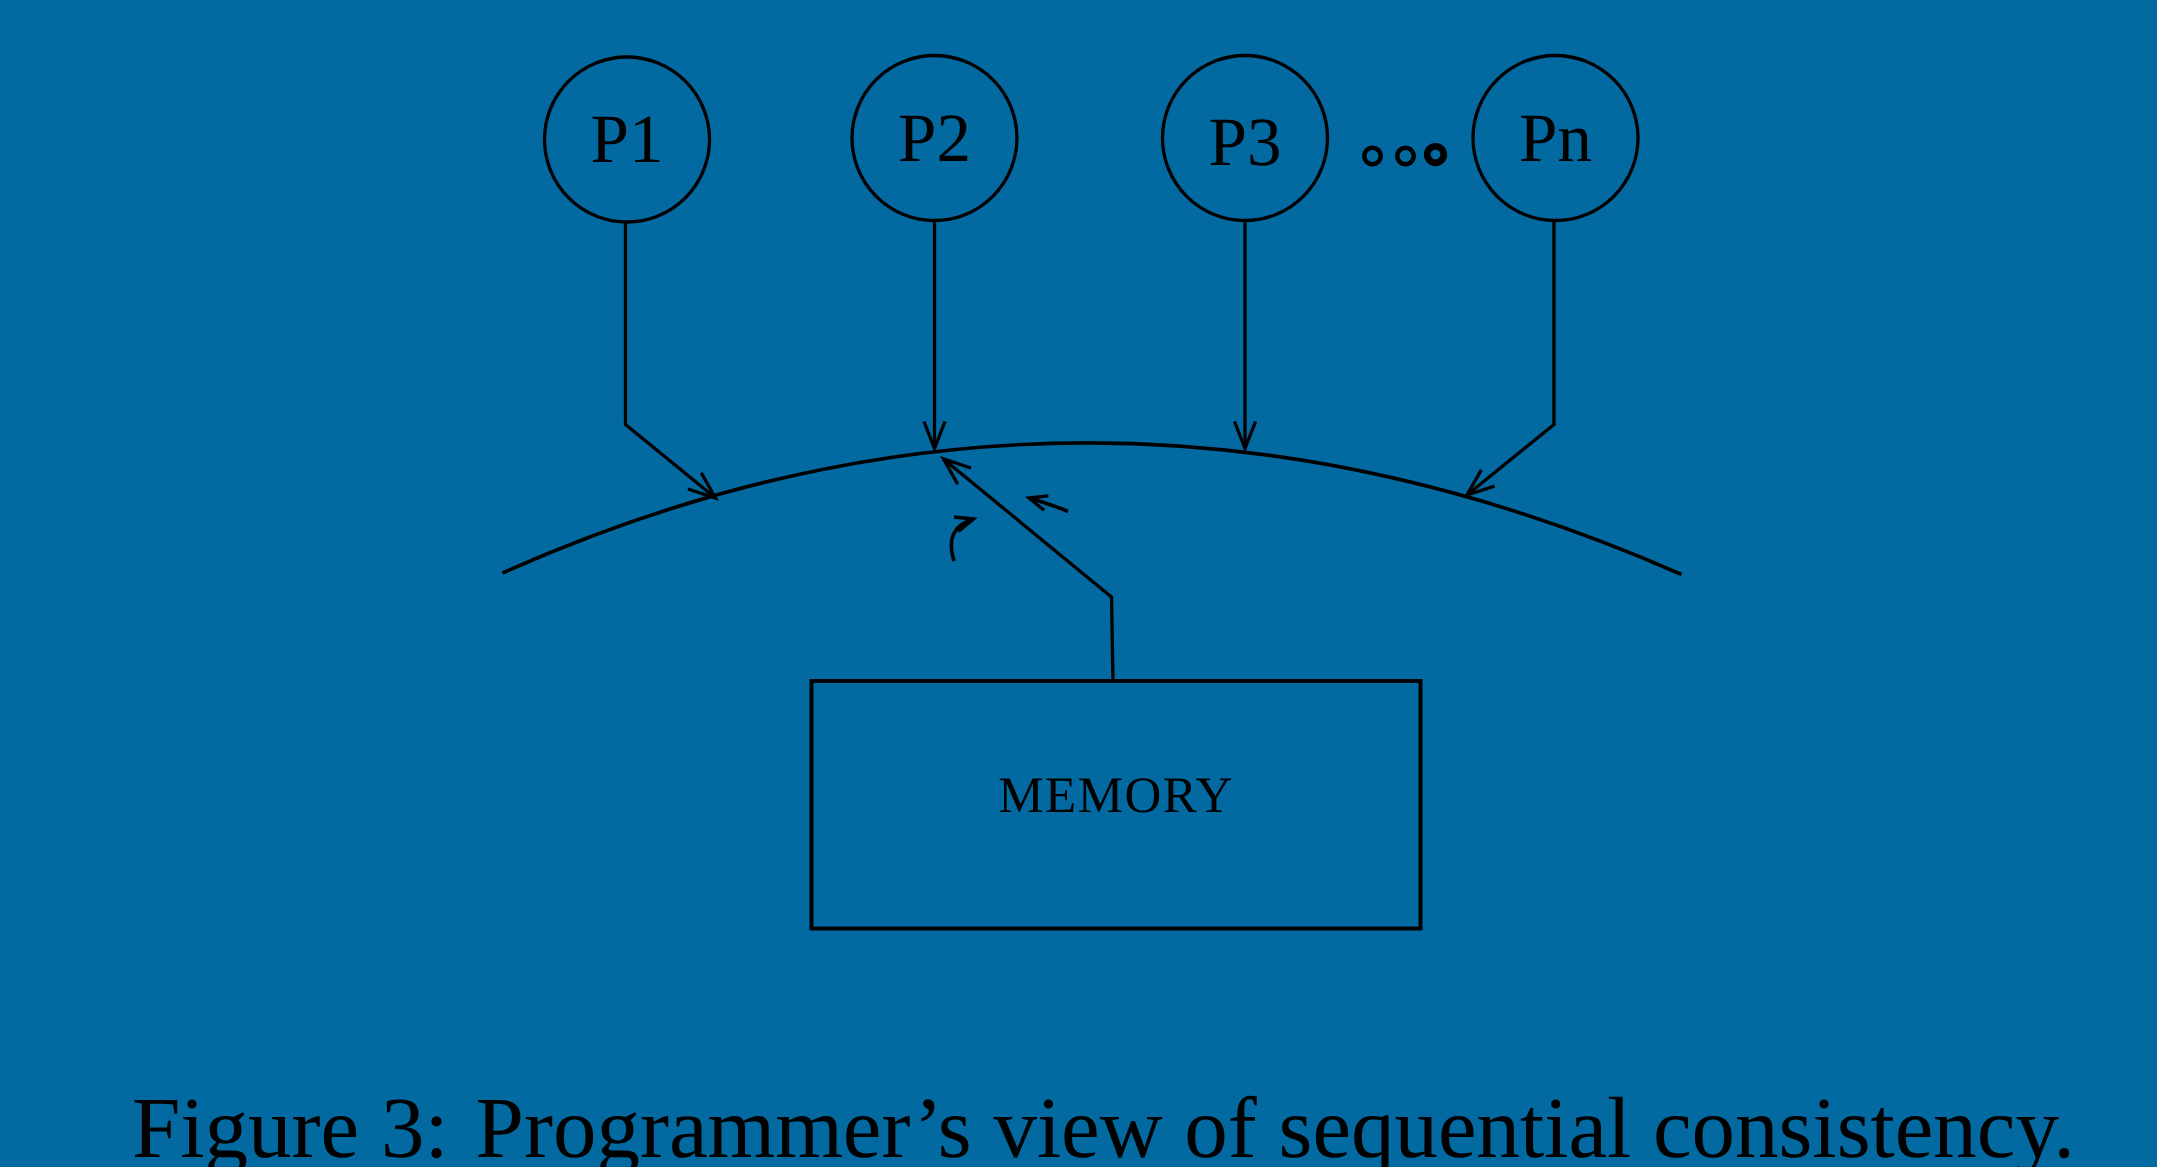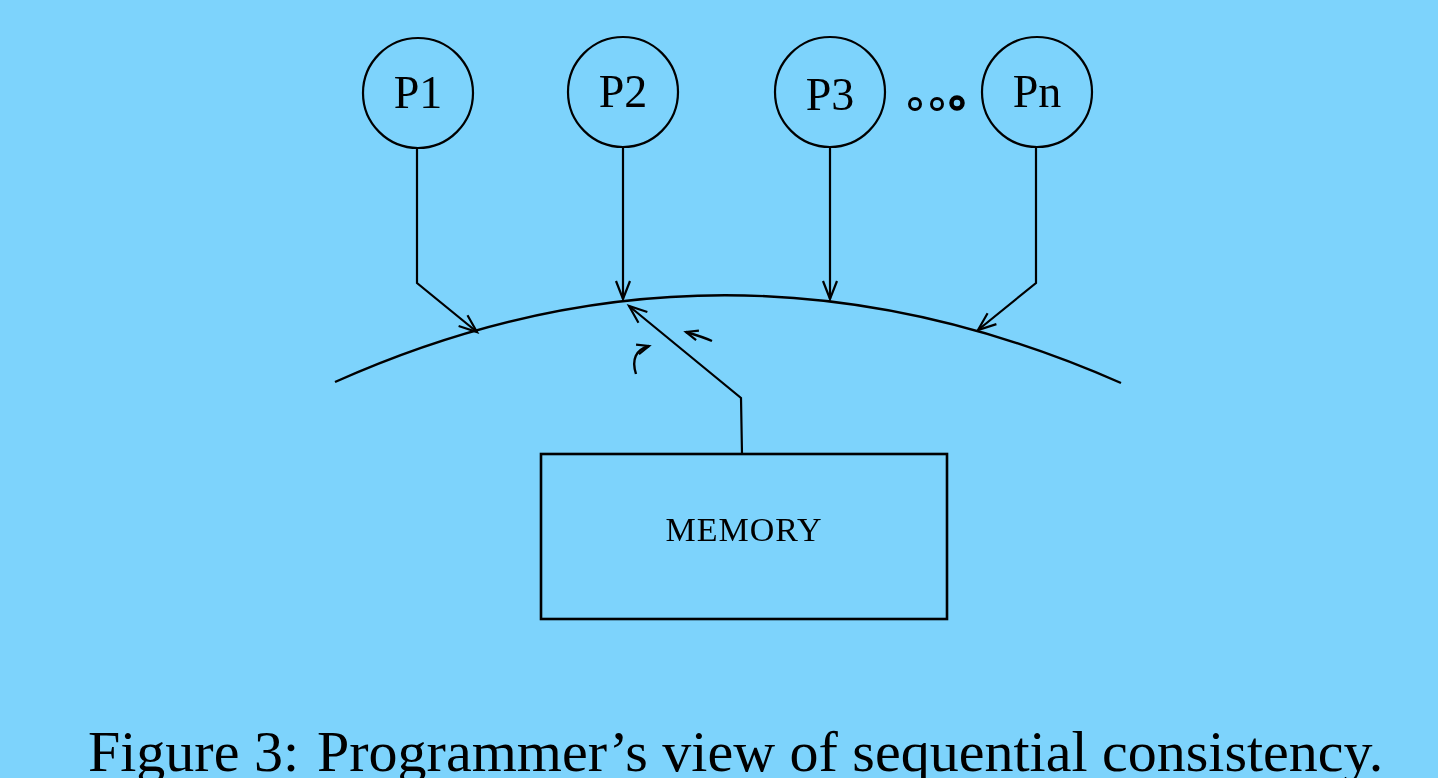--- a/index.html
+++ b/index.html
@@ -4,21 +4,21 @@
 <style>
   html, body {
     margin: 0;
     padding: 0;
     background: #ffffff;
   }
   .page {
     position: relative;
     width: 1438px;
     height: 778px;
-    background: #7dd3fc;
+    background: #0369a1;
     overflow: hidden;
     font-family: "Liberation Serif", "DejaVu Serif", serif;
     color: #000000;
     text-decoration: underline;
   }
   .diagram-svg {
     position: absolute;
     left: 0;
     top: 0;
     width: 1438px;

